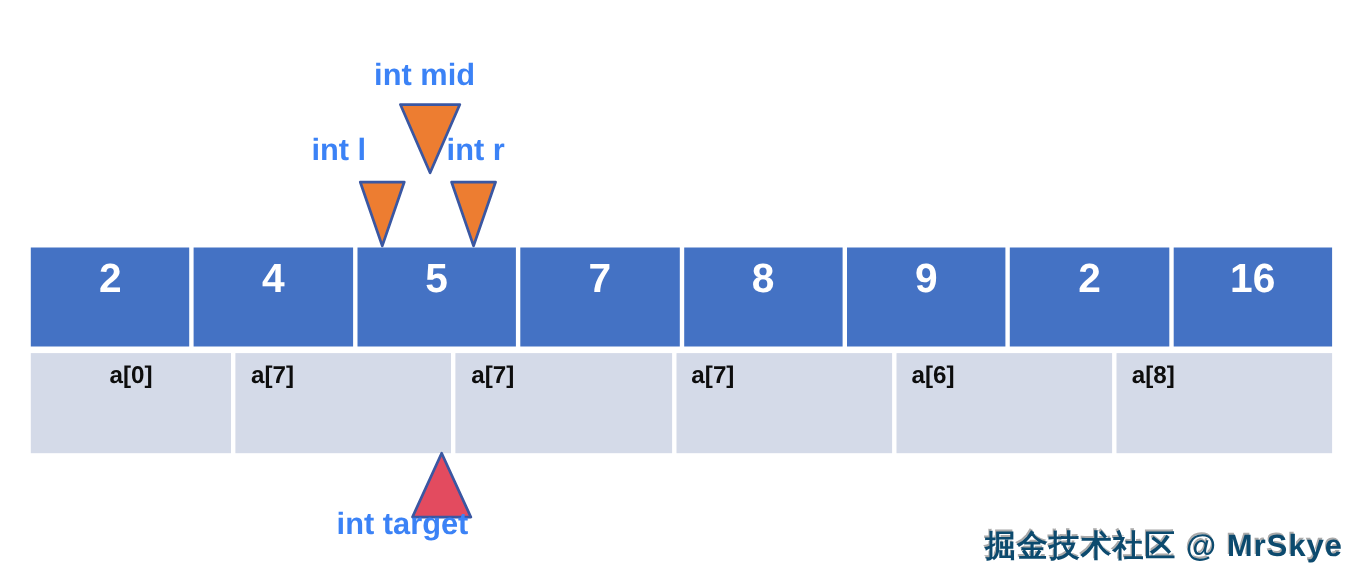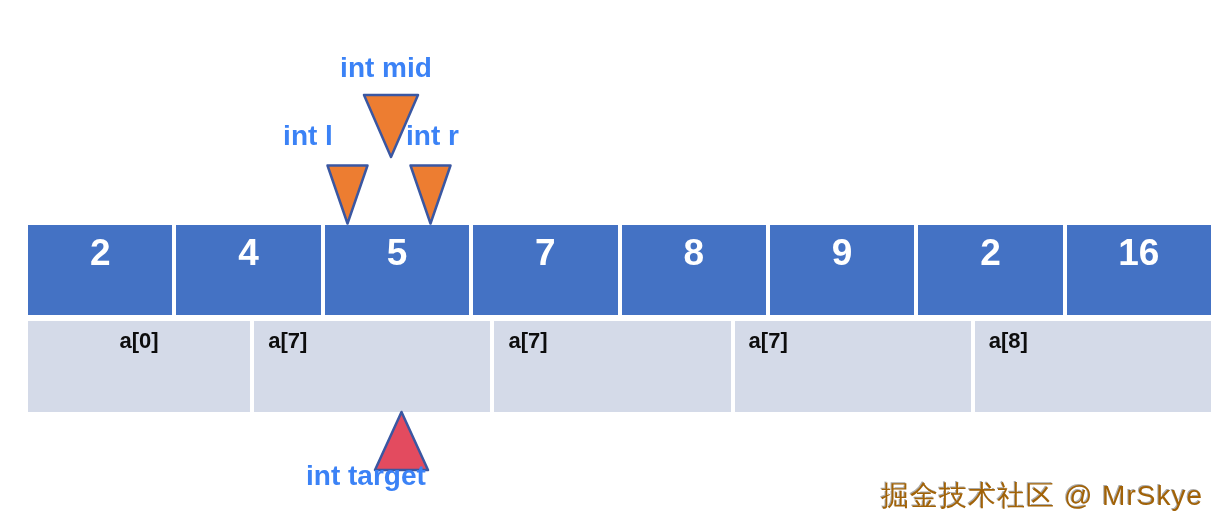--- a/index.html
+++ b/index.html
@@ -63,26 +63,26 @@
     white-space: nowrap;
   }
   .lbl-mid    { left: 286px; top: 52px;  width: 200px; text-align: center; }
   .lbl-l      { left: 258px; top: 120px; width: 100px; text-align: center; }
   .lbl-r      { left: 406px; top: 120px; width: 100px; text-align: left; }
   .lbl-target { left: 306px; top: 460px; width: 200px; }
 
   
   .watermark {
     position: absolute;
-    right: 20px;
+    right: 2px;
     top: 477px;
     font-size: 28px;
-    font-weight: 400;
+    font-weight: 700;
     letter-spacing: 1px;
-    color: #a16207;
+    color: #0c4a6e;
     text-shadow: 1px 1px 0 #ffffff, -1px -1px 0 #ababab;
     white-space: nowrap;
   }
 </style>
 </head>
 <body>
 
 <div class="canvas">
 
   <div class="ptr-label lbl-mid">int mid</div>
@@ -108,20 +108,21 @@
       <div class="cell value-cell">8</div>
       <div class="cell value-cell">9</div>
       <div class="cell value-cell">2</div>
       <div class="cell value-cell">16</div>
     </div>
     <div class="row">
       <div class="cell label-cell">a[0]</div>
       <div class="cell label-cell">a[7]</div>
       <div class="cell label-cell">a[7]</div>
       <div class="cell label-cell">a[7]</div>
+      <div class="cell label-cell">a[6]</div>
       <div class="cell label-cell">a[8]</div>
     </div>
   </div>
 
   <svg class="tri tri-target" width="59" height="64" viewBox="0 0 59 64">
     <polygon points="29.5,3 56,61 3,61" fill="#E34B5F" stroke="#3A57A2" stroke-width="2.5" stroke-linejoin="round"></polygon>
   </svg>
   <div class="ptr-label lbl-target">int target</div>
 
   <div class="watermark">掘金技术社区 @ MrSkye</div>

